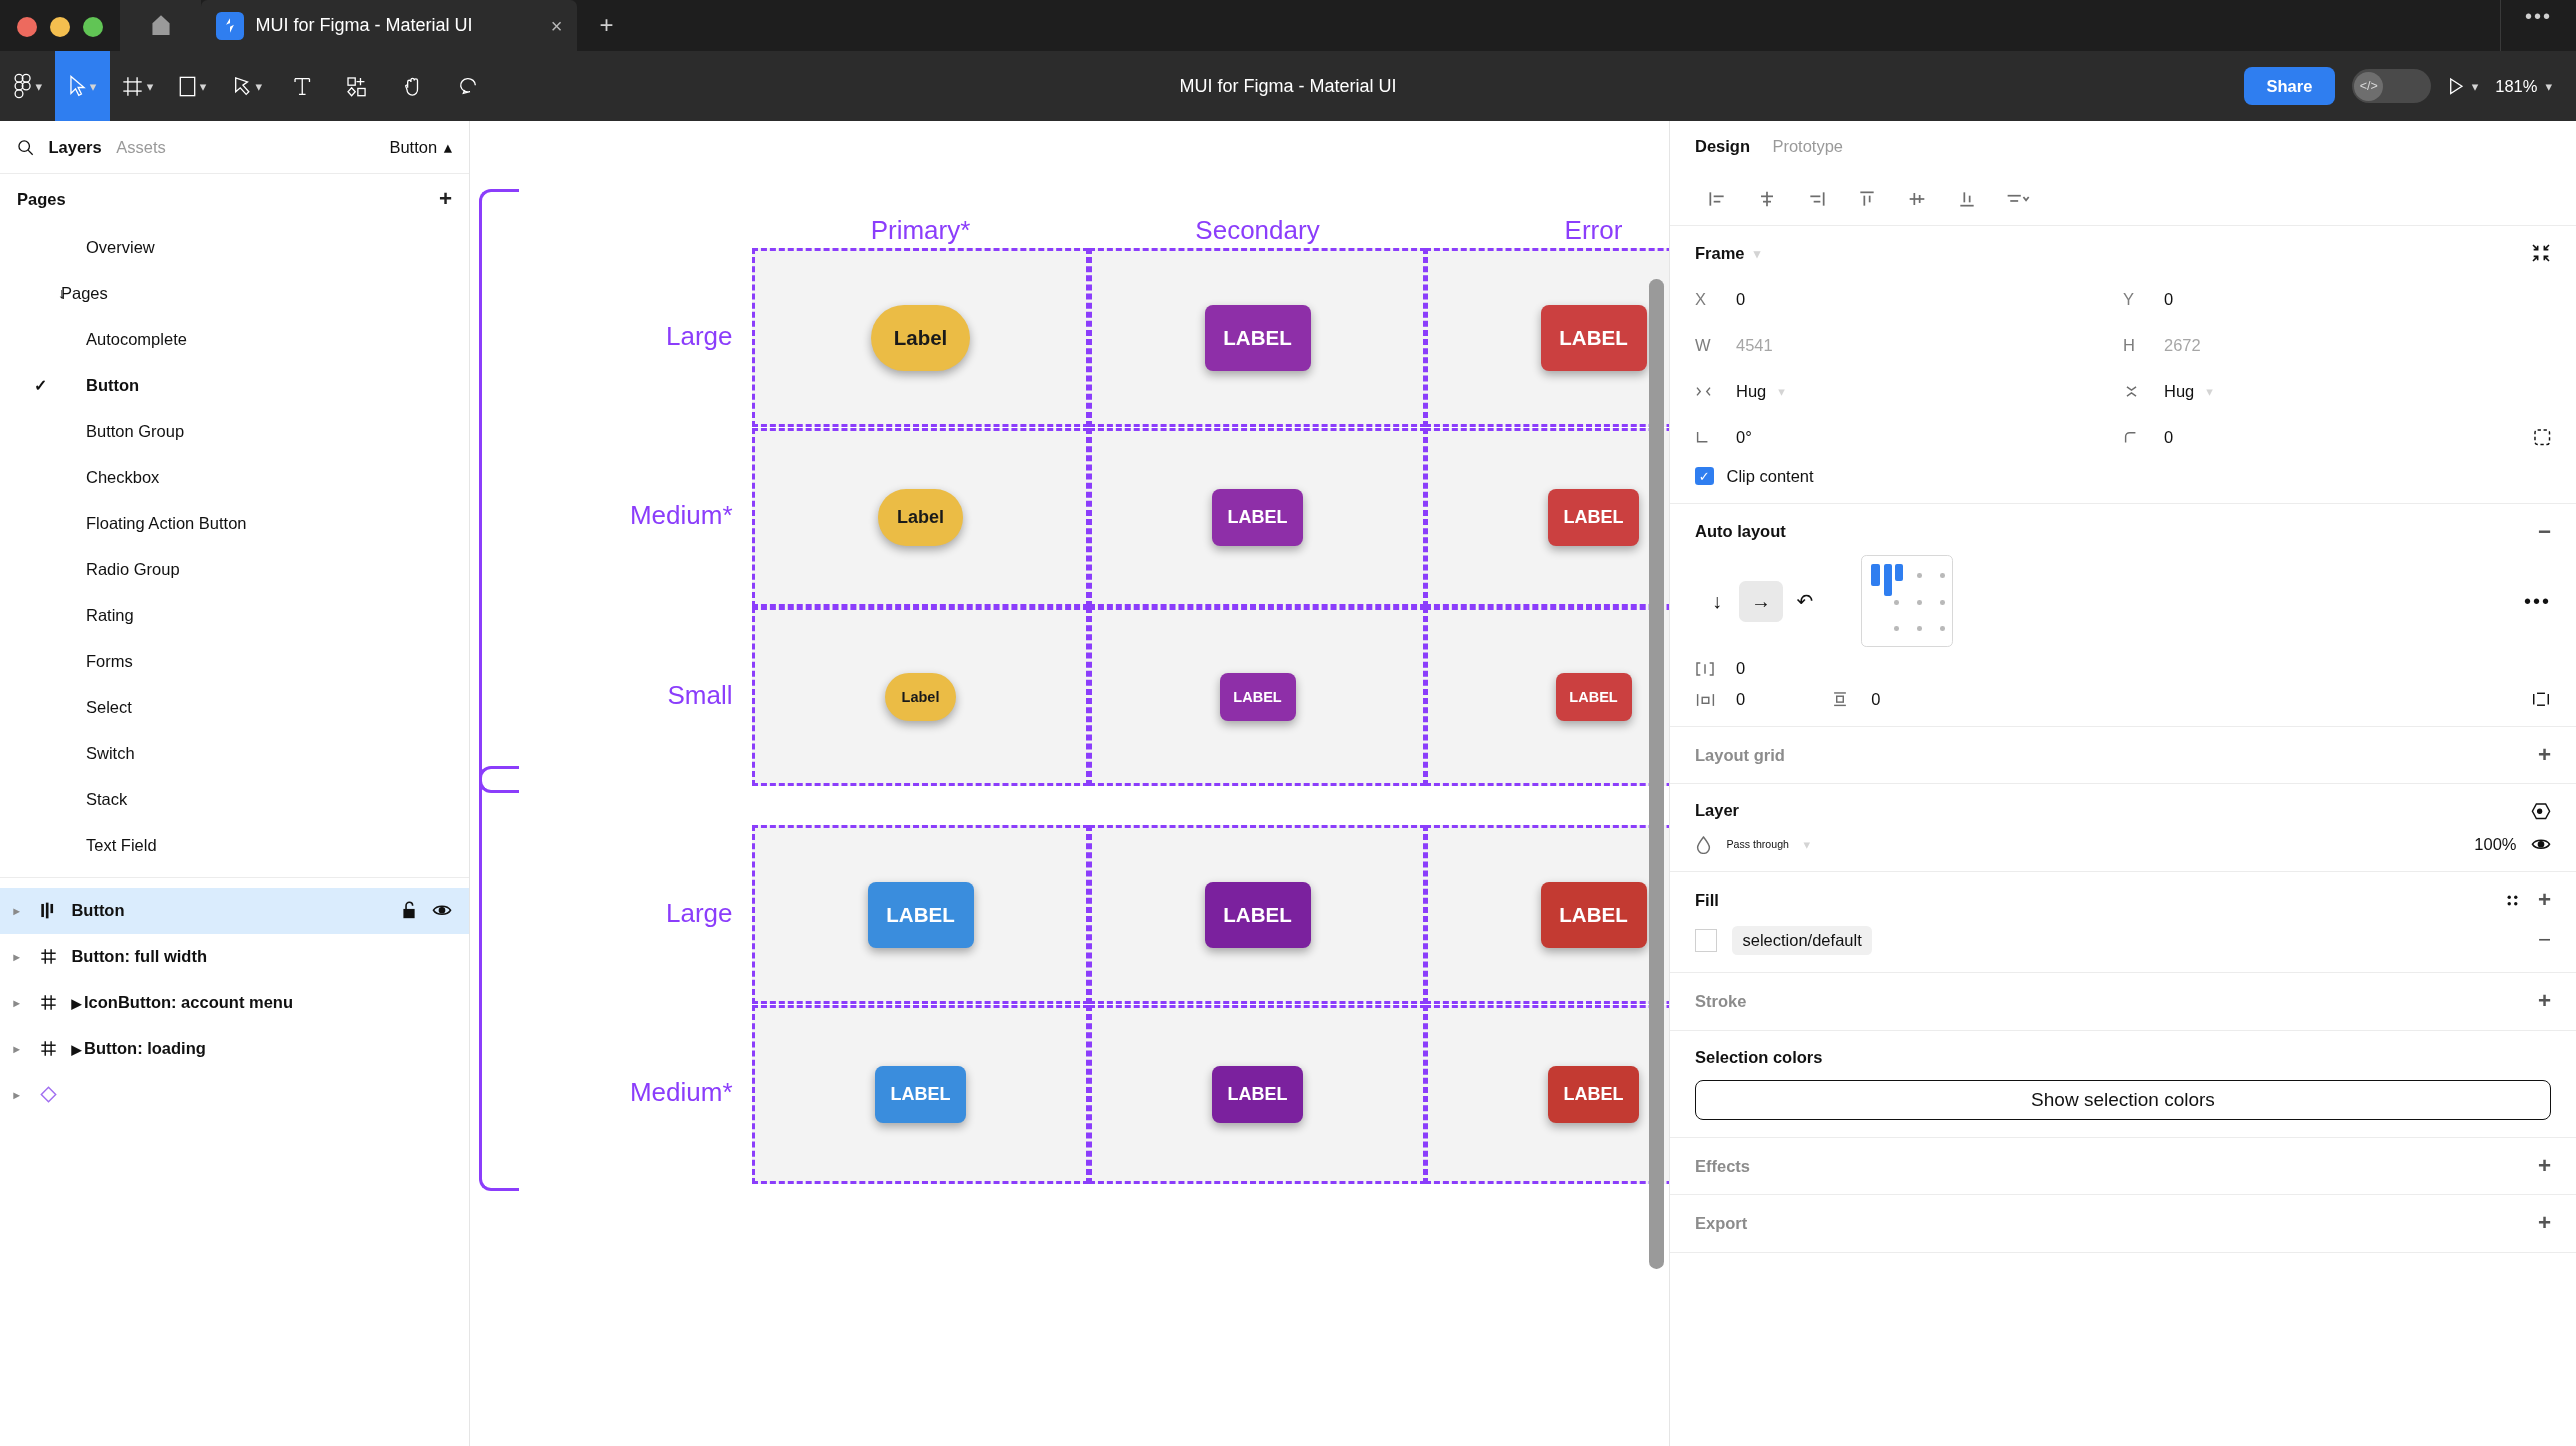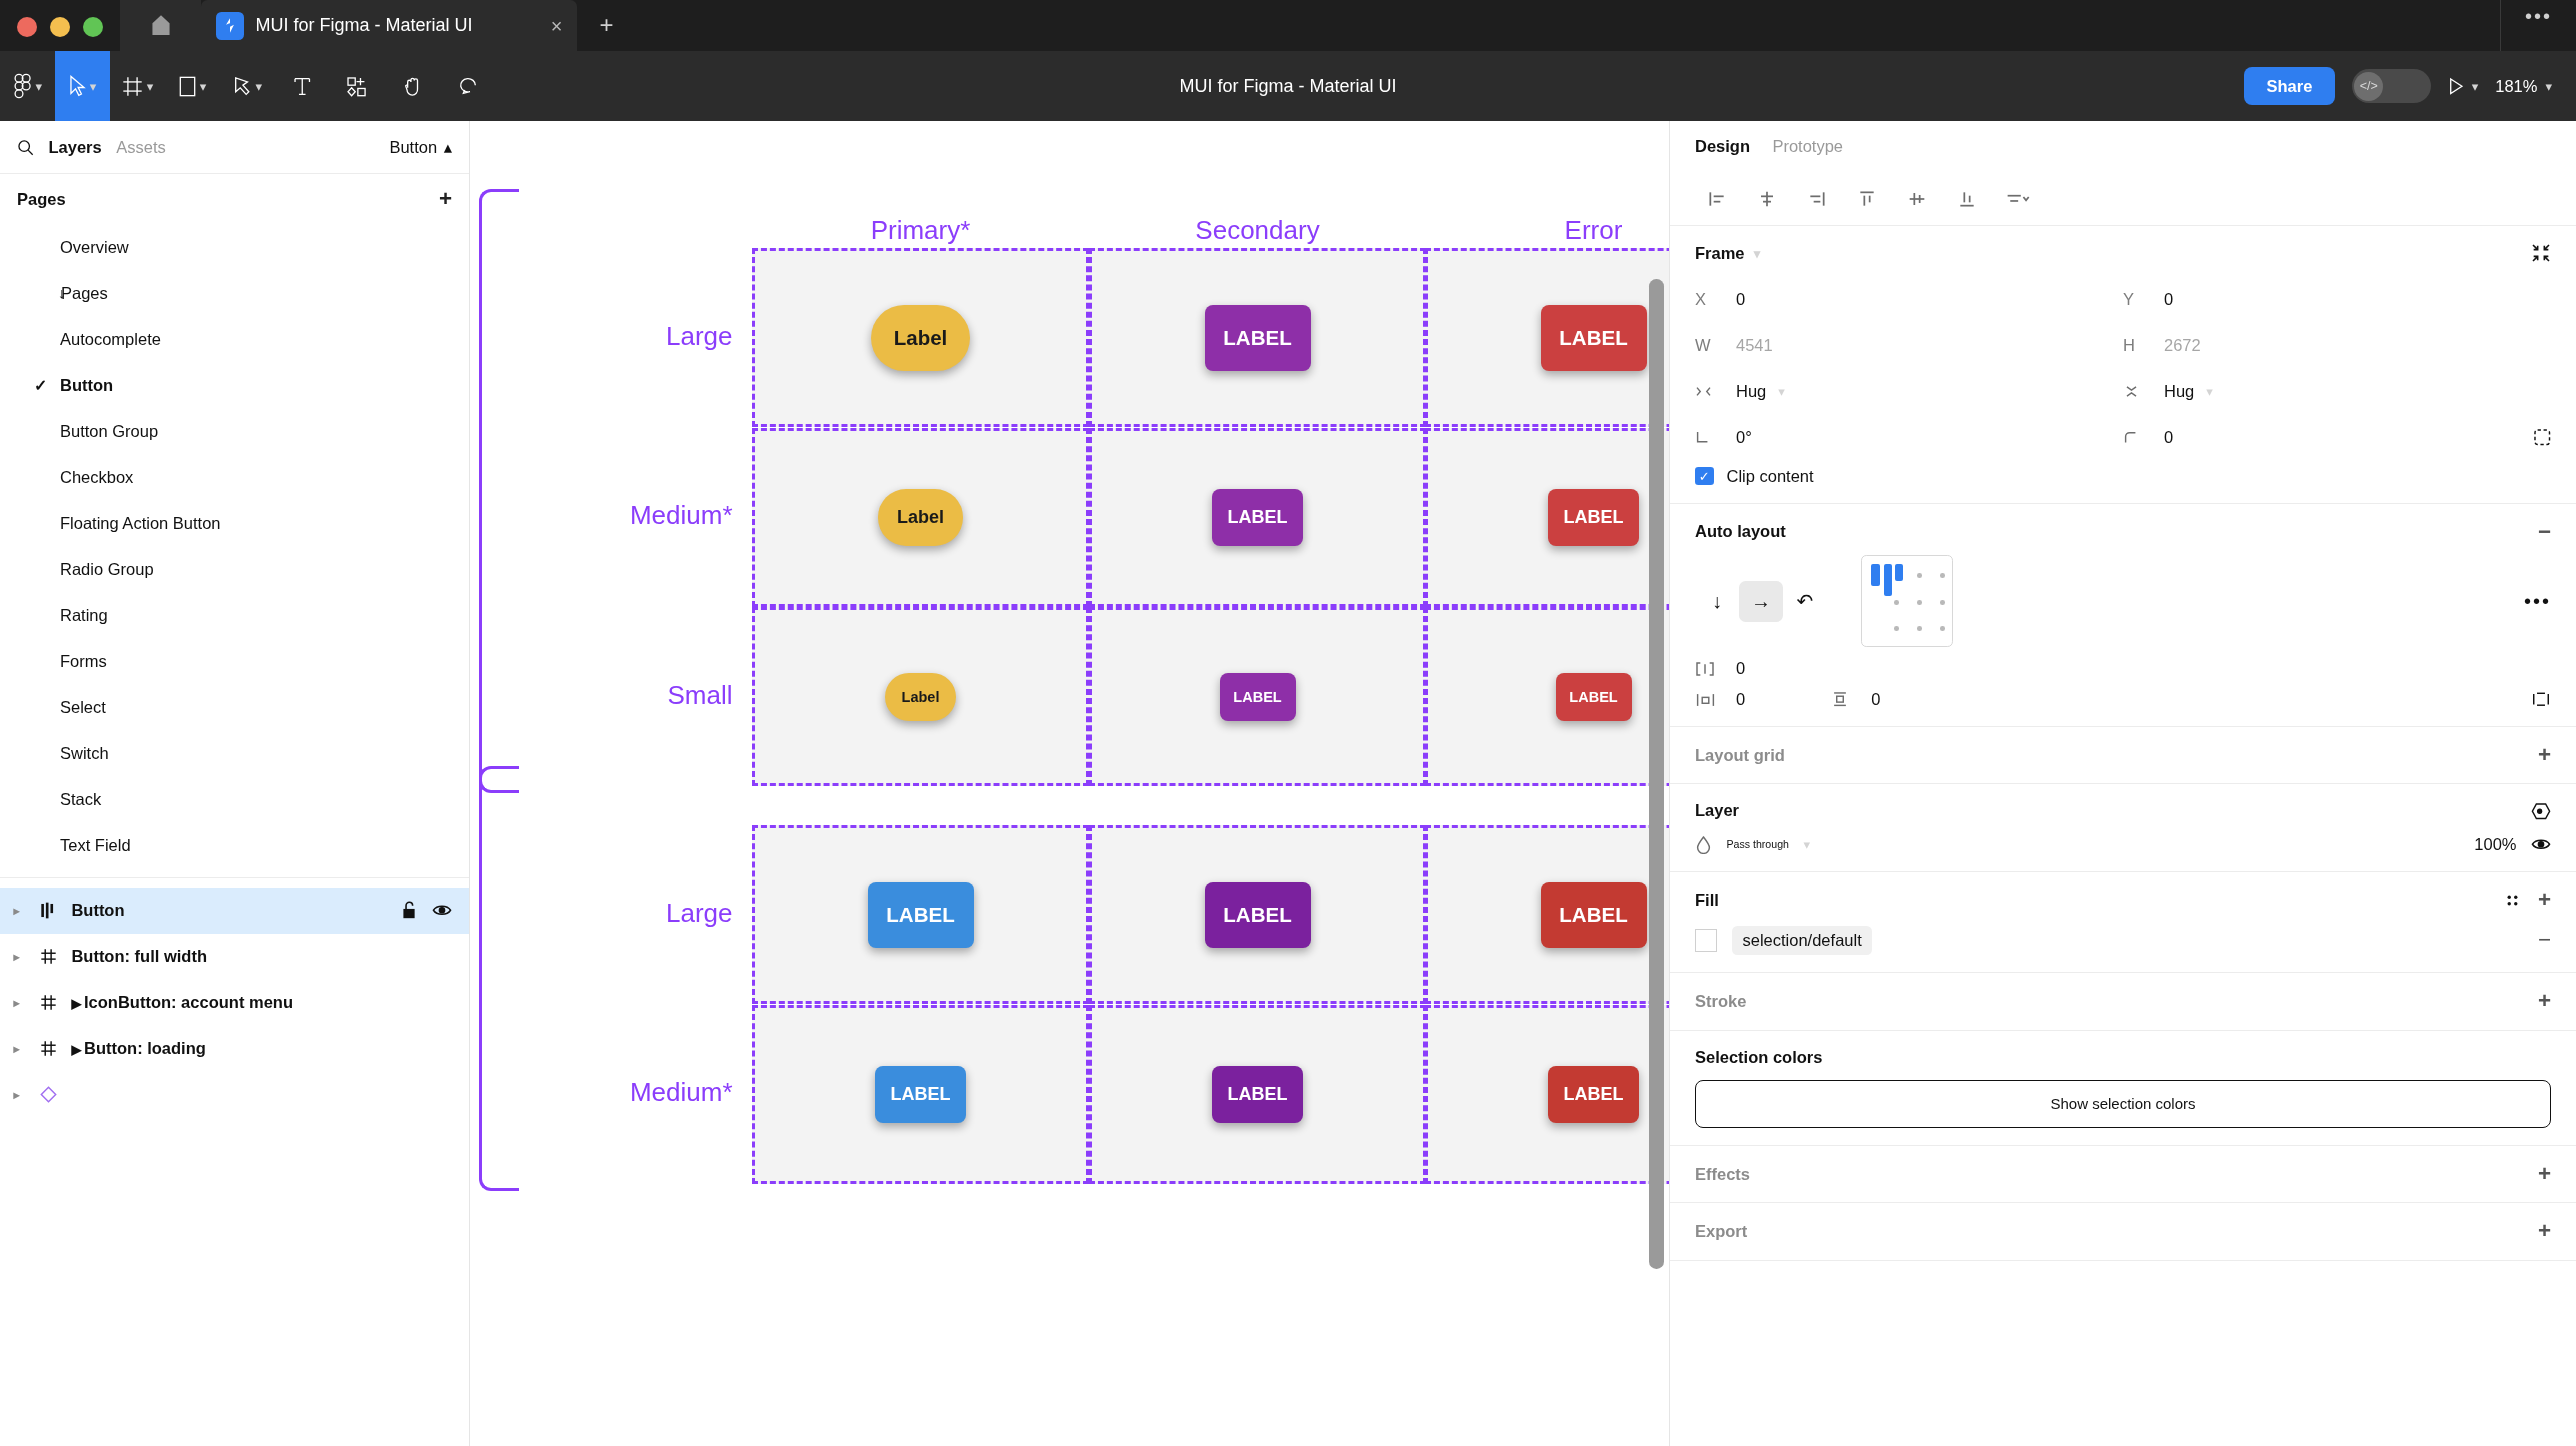--- a/index.html
+++ b/index.html
@@ -101,21 +101,21 @@
   }
   .pages-head {
     height: 50px; display: flex; align-items: center; padding: 0 17px;
     font-size: 16.5px; font-weight: bold; color: #111;
   }
   .pages-plus { margin-left: auto; font-size: 22.4px; color: #222; line-height: 1; }
   .page-item {
     height: 46px; display: flex; align-items: center; font-size: 16.5px; color: #111;
     padding-left: 77px; position: relative;
   }
-  .page-item.sub { padding-left: 60px; text-align: right; }
+  .page-item.sub { padding-left: 86px; text-align: right; }
   .page-item.group { padding-left: 61px; }
   .page-item.current { font-weight: bold; }
   .page-check { position: absolute; left: 34px; font-size: 16px; color: #111; }
   .page-arrow { position: absolute; left: 58px; font-size: 14.5px; color: #111; }
   .divider { height: 1.3px; background: #ececec; margin: 9.2px 0; }
   .layer-row {
     height: 46px; display: flex; align-items: center; gap: 12px;
     padding: 0 17px 0 8px; font-size: 16.5px; color: #111; font-weight: bold;
   }
   .layer-row.selected { background: #daecfd; }
@@ -224,22 +224,22 @@
   }
   .apd { position: absolute; width: 4.6px; height: 4.6px; border-radius: 50%; background: #b9b9b9; }
   .abar { position: absolute; background: #2f7ef0; border-radius: 2px; }
   .dots3 { font-size: 20px; letter-spacing: 2px; color: #111; }
   .swatch { width: 22.4px; height: 22.4px; border: 1.3px solid #d0d0d0; background: #fff; flex: none; }
   .chip {
     background: #f0f0f0; border-radius: 5.3px; padding: 5.3px 10.6px;
     font-size: 16.5px; color: #111;
   }
   .btn-outline {
-    width: 100%; height: 48px; border: 1.3px solid #111; border-radius: 8px;
-    background: #fff; font-size: 15px; color: #111; margin-top: 13px;
+    width: 100%; height: 40px; border: 1.3px solid #111; border-radius: 8px;
+    background: #fff; font-size: 19px; color: #111; margin-top: 13px;
     display: flex; align-items: center; justify-content: center;
   }
   .row-flex { display: flex; align-items: center; gap: 14.5px; margin-top: 14.5px; }
   .pct { margin-left: auto; font-size: 16.5px; color: #111; text-align: right; }
   svg { display: block; }
 </style>
 </head>
 <body>
 
 <div id="app">

